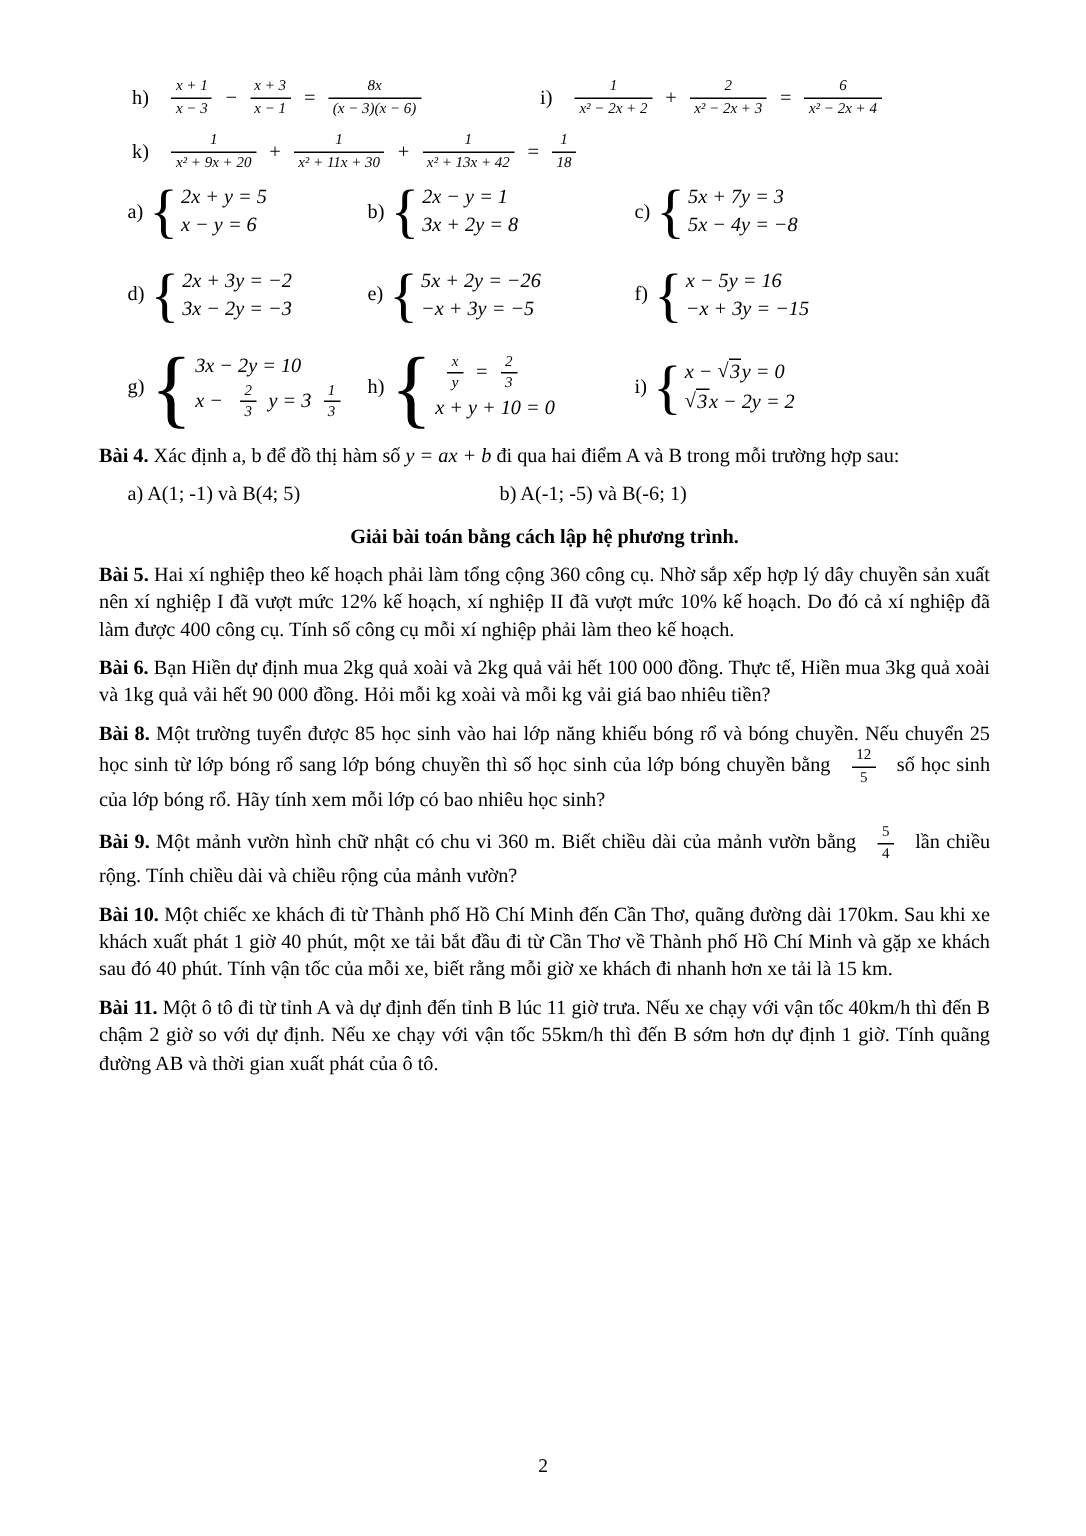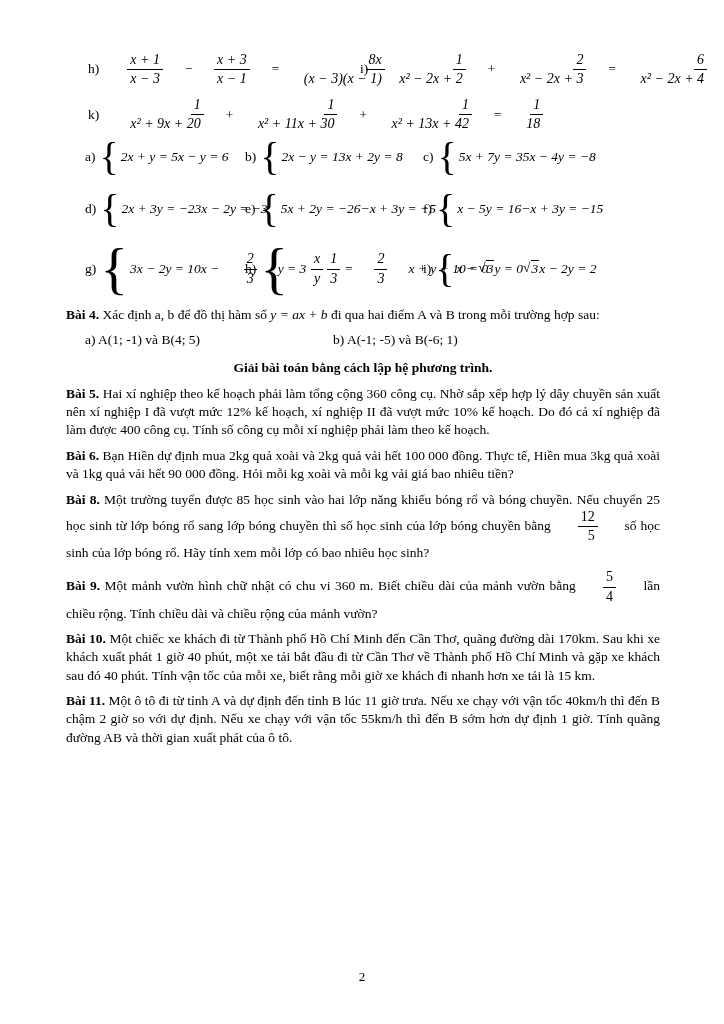--- a/index.html
+++ b/index.html
@@ -12,36 +12,36 @@
     padding:52px 64px 30px 66px;
     font-family:"Liberation Serif", serif;
     font-size:13.5px;
     line-height:1.36;
     color:#000;
     overflow:hidden;
   }
   
   .math { font-style:italic; display:inline-flex; align-items:center; white-space:pre; }
   .math .mt { white-space:pre; }
-  .frac { display:inline-flex; flex-direction:column; text-align:center; margin:0 21px; font-size:14px; line-height:1.15; vertical-align:middle;align-items:flex-end; }
+  .frac { display:inline-flex; flex-direction:column; text-align:center; margin:0 8px; font-size:10px; line-height:1.15; vertical-align:middle; }
   .frac .fn { border-bottom:1px solid #000; padding:0 3px 1px; }
   .frac .fd { padding:1px 3px 0; }
   .sqrt { display:inline-flex; align-items:flex-start; }
   .sqrt .rval { border-top:1px solid #000; padding:0 1px; }
   .lbl { font-style:normal; margin-right:7px; }
   
   .eq { display:flex; align-items:center; }
   .eq-row2 { display:flex; margin-left:22px; }
   .eq-row2 .eq:first-child { width:272px; }
   .eq-k { margin:10px 0 0 22px; }
   
   .sys { display:inline-flex; align-items:center; }
   .sys .brace { font-size:40px; line-height:0.85; margin-right:2px; font-style:normal; font-weight:400; }
   .sys.tall .brace { font-size:58px; }
-  .sys .slines { display:inline-flex; flex-direction:row; }
+  .sys .slines { display:inline-flex; flex-direction:column; }
   .sys .sline { display:flex; align-items:center; line-height:1.25; margin:1px 0; min-height:16px; }
   .sys-grid { display:grid; grid-template-columns:160px 178px auto; row-gap:18px; align-items:center; margin:8px 0 12px 19px; }
   .sys-item { display:flex; align-items:center; }
   .sys-item .lbl { margin-right:4px; }
   
   .para { text-align:justify; margin:0 0 7px; }
   .para .lead { font-weight:bold; }
   .bold-full { font-weight:bold; text-align:center; }
   .title-para { margin:12px 0 0; }
   .sub-row { display:flex; margin:2px 0 10px 19px; }
@@ -51,21 +51,21 @@
   .pagenum { position:absolute; bottom:38px; left:0; right:0; text-align:center; font-size:13px; }
 </style>
 </head>
 <body>
 
 <div class="page">
 
   <div class="eq-row2">
     <div class="eq">
       <span class="lbl">h)</span>
-      <span class="math"><span class="frac"><span class="fn">x + 1</span><span class="fd">x − 3</span></span><span class="mt">−</span><span class="frac"><span class="fn">x + 3</span><span class="fd">x − 1</span></span><span class="mt">=</span><span class="frac"><span class="fn">8x</span><span class="fd">(x − 3)(x − 1)</span></span></span>
+      <span class="math"><span class="frac"><span class="fn">x + 1</span><span class="fd">x − 3</span></span><span class="mt">−</span><span class="frac"><span class="fn">x + 3</span><span class="fd">x − 1</span></span><span class="mt">=</span><span class="frac"><span class="fn">8x</span><span class="fd">(x − 3)(x − 6)</span></span></span>
     </div>
     <div class="eq">
       <span class="lbl">i)</span>
       <span class="math"><span class="frac"><span class="fn">1</span><span class="fd">x² − 2x + 2</span></span><span class="mt">+</span><span class="frac"><span class="fn">2</span><span class="fd">x² − 2x + 3</span></span><span class="mt">=</span><span class="frac"><span class="fn">6</span><span class="fd">x² − 2x + 4</span></span></span>
     </div>
   </div>
 
   <div class="eq eq-k">
     <span class="lbl">k)</span>
     <span class="math"><span class="frac"><span class="fn">1</span><span class="fd">x² + 9x + 20</span></span><span class="mt">+</span><span class="frac"><span class="fn">1</span><span class="fd">x² + 11x + 30</span></span><span class="mt">+</span><span class="frac"><span class="fn">1</span><span class="fd">x² + 13x + 42</span></span><span class="mt">=</span><span class="frac"><span class="fn">1</span><span class="fd">18</span></span></span>

